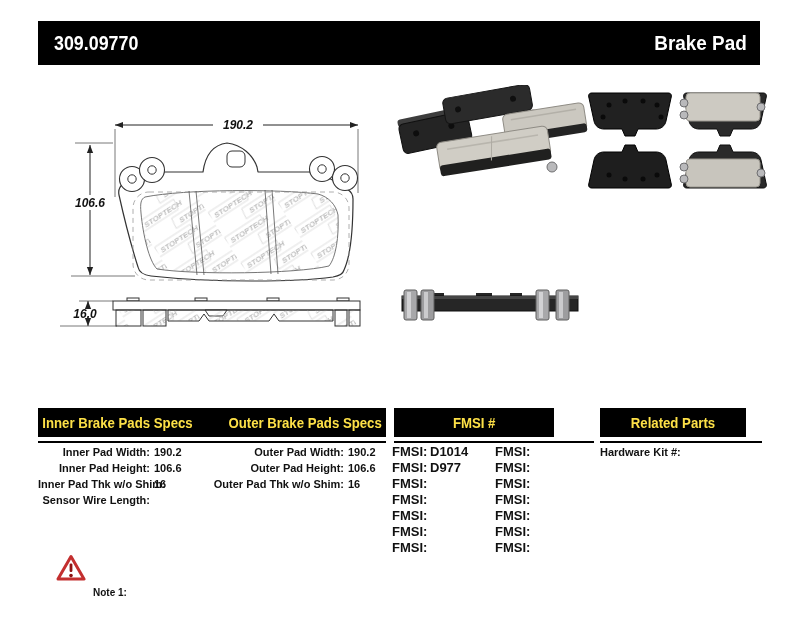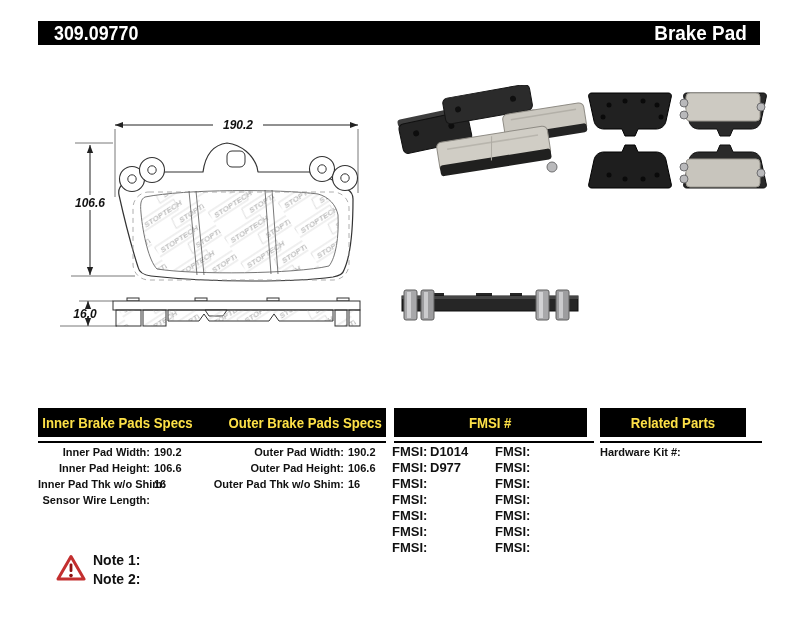--- a/index.html
+++ b/index.html
@@ -1,20 +1,20 @@
 <!DOCTYPE html>
 <html><head>
 <meta charset="utf-8">
 <style>
   html,body{margin:0;padding:0;background:#fff;}
   #sheet{position:relative;width:800px;height:619px;background:#fff;overflow:hidden;
          font-family:"Liberation Sans",sans-serif;color:#111;}
   .abs{position:absolute;}
   
-  #header-bar{left:38px;top:21px;width:722px;height:24px;background:#000;color:#fff;
+  #header-bar{left:38px;top:21px;width:722px;height:44px;background:#000;color:#fff;
               display:flex;align-items:center;justify-content:space-between;}
   #part-number{display:inline-block;font-size:21px;font-weight:bold;margin-left:16px;
                transform:scaleX(.85);transform-origin:left center;white-space:nowrap;}
   #product-name{display:inline-block;font-size:21px;font-weight:bold;margin-right:13px;
                 transform:scaleX(.9);transform-origin:right center;white-space:nowrap;}
   
   .tbar{top:408px;height:29px;background:#000;color:#fde047;display:flex;
         align-items:center;justify-content:center;gap:15px;}
   .tbar .half{flex:1;text-align:center;}
   .tbar-title{display:inline-block;font-size:15px;font-weight:bold;transform:scaleX(.88);
@@ -27,21 +27,21 @@
   .spec-label{text-align:right;}
   .spec-value{margin-left:4px;text-align:left;}
   .inner-col .spec-label{width:112px;}
   .outer-col .spec-label{width:146px;}
   .fmsi-row{display:flex;height:16px;line-height:16px;font-size:13px;font-weight:bold;
             white-space:nowrap;}
   .fmsi-row .f-label{width:38px;}
   .fmsi-row .f-value{width:65px;}
   
   #notes{left:93px;top:551px;}
-  .note-row{height:19px;line-height:19px;font-size:14px;font-weight:bold;white-space:nowrap;}
+  .note-row{height:19px;line-height:19px;font-size:10px;font-weight:bold;white-space:nowrap;margin-top:32px;}
 </style>
 </head>
 <body>
 
 <div id="sheet">
 
   <div class="abs" id="header-bar">
     <span id="part-number">309.09770</span>
     <span id="product-name">Brake Pad</span>
   </div>
@@ -227,21 +227,21 @@
           <rect x="0" y="-2" width="13" height="30" rx="2" fill="#9d9d9f" stroke="#5e5e5e"></rect>
           <rect x="3" y="0" width="4" height="26" fill="#cbcbcd"></rect>
         </g>
     </g>
   </svg>
 
   <div class="abs tbar" style="left:38px;width:348px;">
     <div class="half"><span class="tbar-title">Inner Brake Pads Specs</span></div>
     <div class="half"><span class="tbar-title">Outer Brake Pads Specs</span></div>
   </div>
-  <div class="abs tbar" style="left:394px;width:193px;">
+  <div class="abs tbar" style="left:394px;width:160px;">
     <span class="tbar-title">FMSI #</span>
   </div>
   <div class="abs tbar" style="left:600px;width:146px;">
     <span class="tbar-title">Related Parts</span>
   </div>
   <div class="abs underline" style="left:38px;width:348px;"></div>
   <div class="abs underline" style="left:394px;width:200px;"></div>
   <div class="abs underline" style="left:600px;width:162px;"></div>
 
   <div class="abs spec-col inner-col" style="left:38px;">

